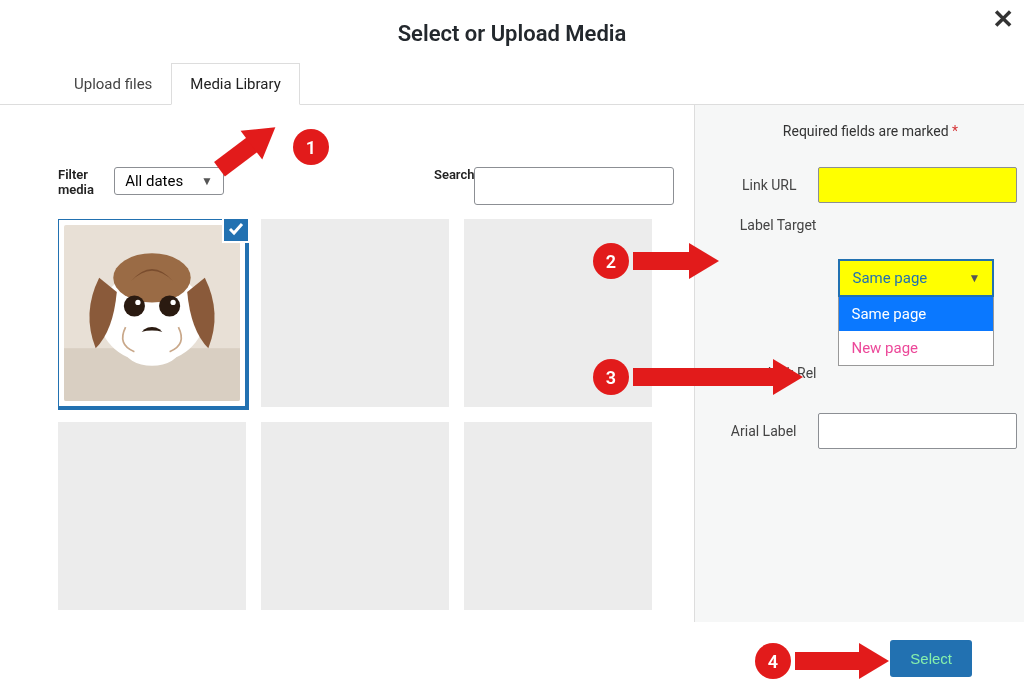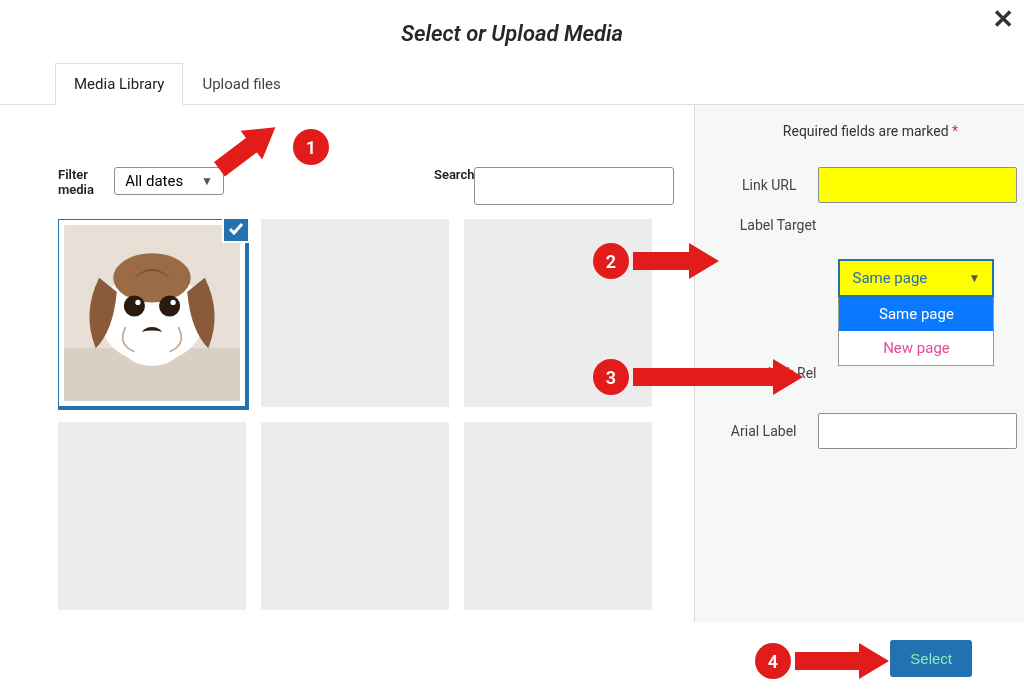--- a/index.html
+++ b/index.html
@@ -25,21 +25,20 @@
     cursor: pointer;
     font-weight: bold;
     line-height: 1;
   }
   .title {
     text-align: center;
     font-size: 22px;
     font-weight: 600;
     color: #23282d;
     padding: 21px 0 16px;
-    font-style: italic;
   }
   .tabs {
     display: flex;
     padding-left: 55px;
   }
   .tab {
     padding: 11px 18px;
     font-size: 15px;
     color: #444;
     cursor: pointer;
@@ -178,21 +177,20 @@
     font-size: 14px;
   }
   .hl-yellow { background: #ffff00; }
   .link-target-wrap { position: relative; margin-bottom: 14px; }
   .link-target-select {
     position: absolute;
     left: 115px;
     top: 42px;
     width: 156px;
     z-index: 5;
-    text-align: center;
   }
   .sel-btn {
     height: 38px;
     border: 2px solid #2271b1;
     background: #ffff00;
     display: flex;
     align-items: center;
     justify-content: space-between;
     padding: 0 12px;
     font-size: 15px;
@@ -278,22 +276,22 @@
 </head>
 <body>
 
 <div class="modal">
 
   <div class="close-btn">✕</div>
 
   <h1 class="title">Select or Upload Media</h1>
 
   <div class="tabs">
+    <div class="tab">Upload files</div>
     <div class="tab active">Media Library</div>
-    <div class="tab">Upload files</div>
   </div>
 
   <div class="content">
 
     <div class="main">
 
       <div class="filters">
         <div class="filter-group">
           <span class="filter-label">Filter media</span>
           <div class="filter-select">

